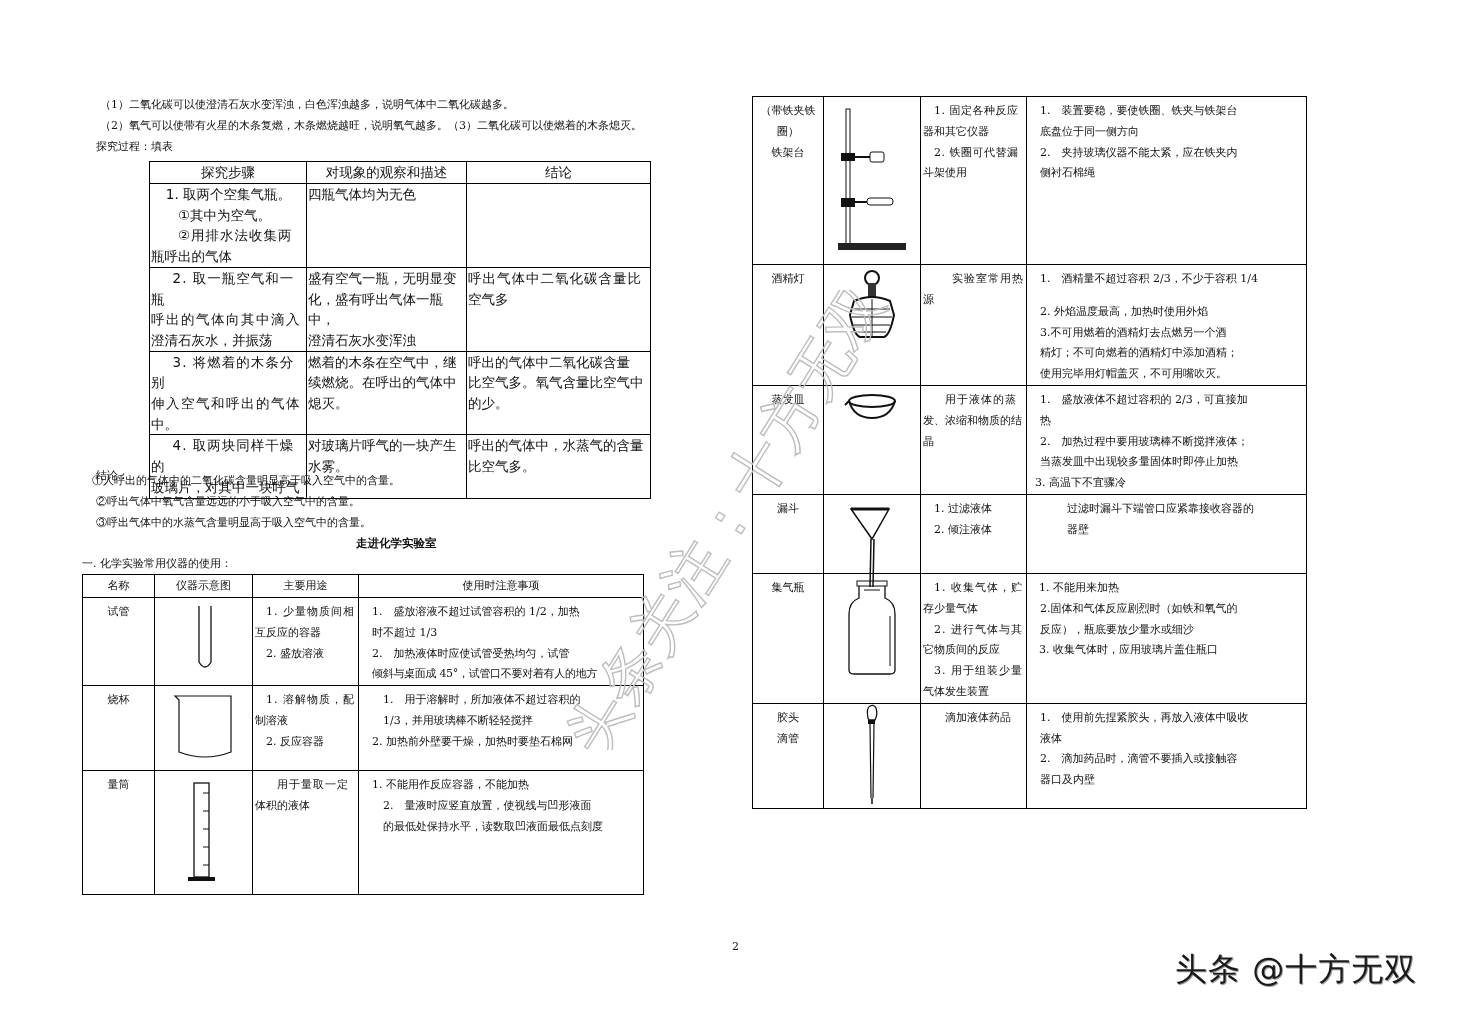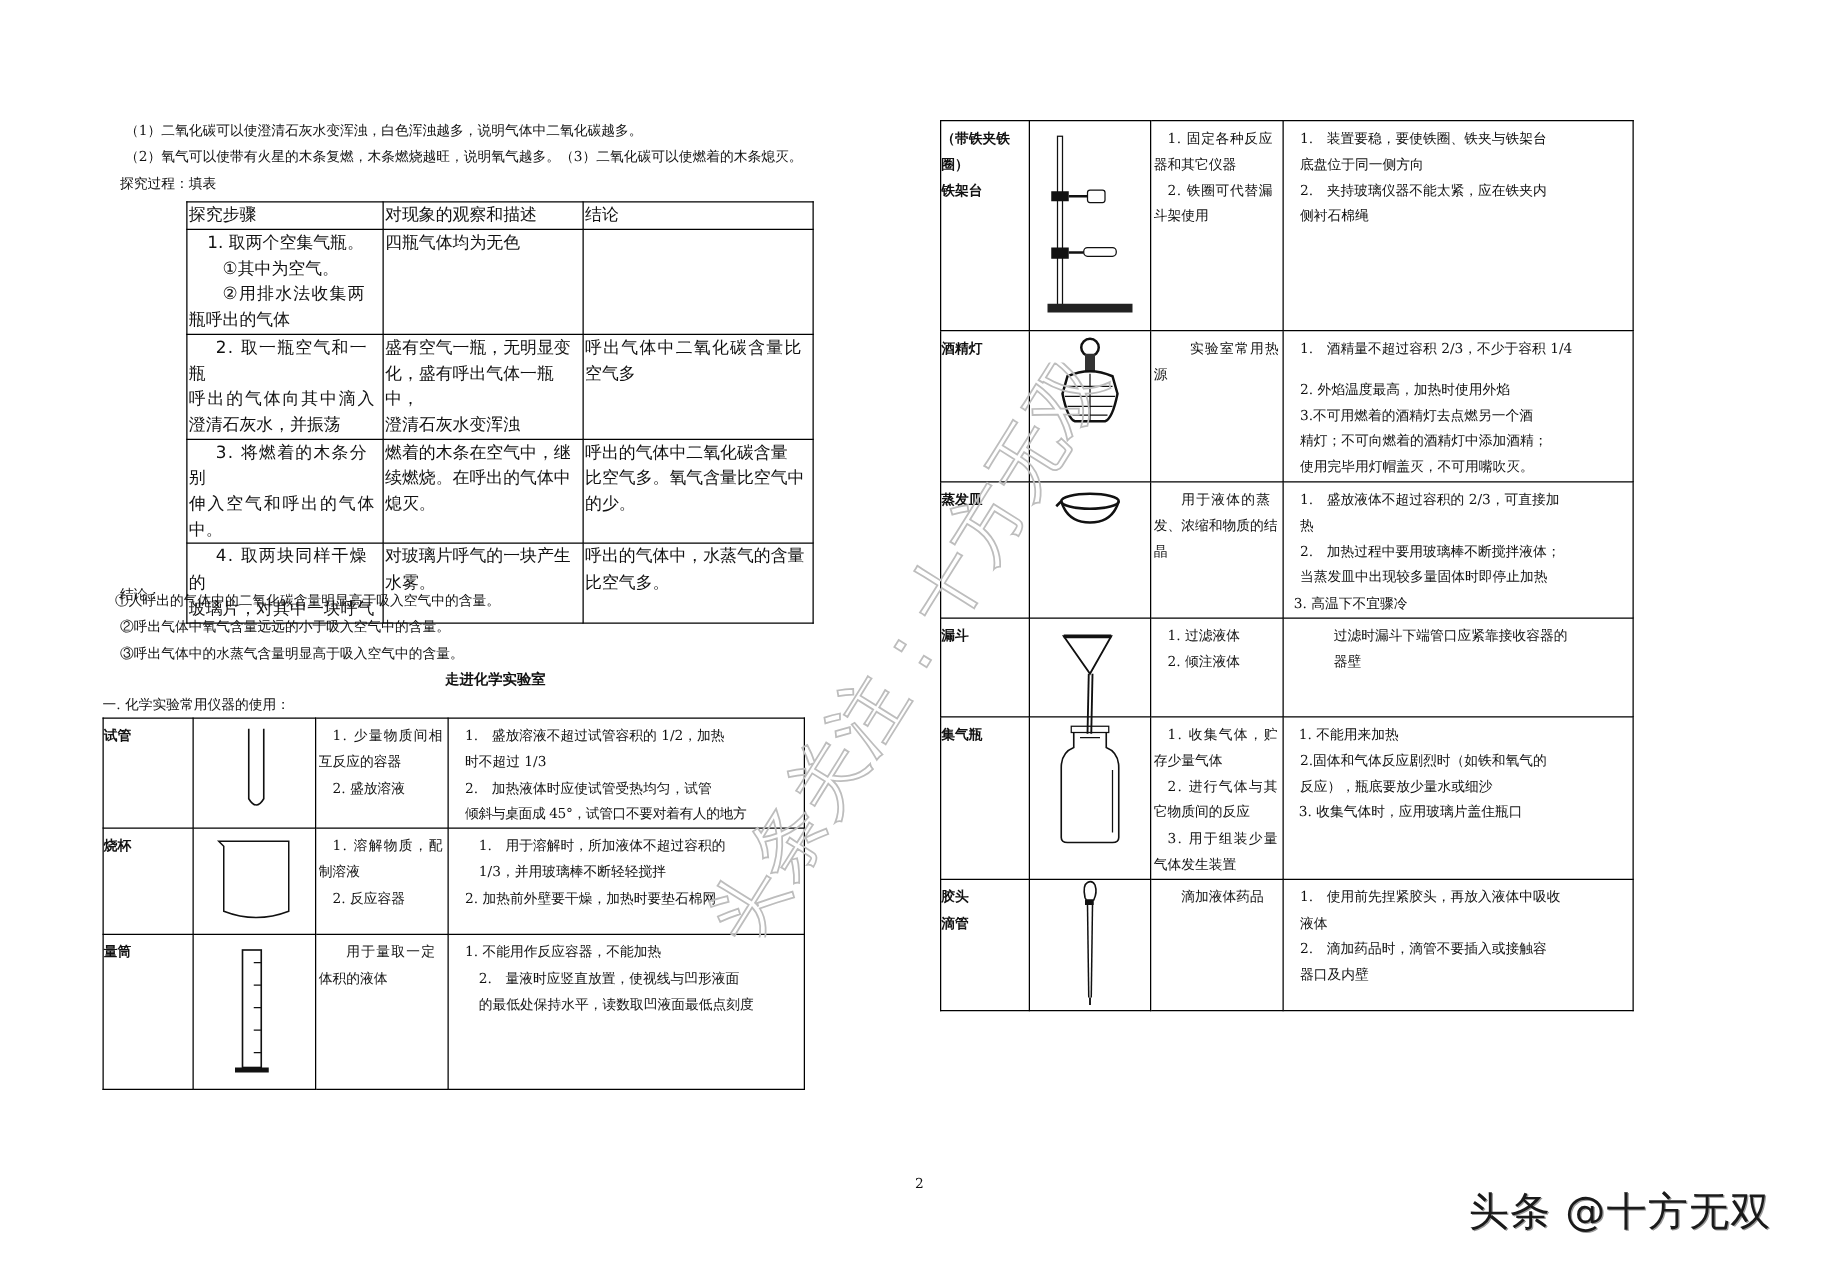--- a/index.html
+++ b/index.html
@@ -4,27 +4,27 @@
 <style>
   html, body { margin:0; padding:0; background:#ffffff; }
   body { width:1473px; height:1020px; position:relative; overflow:hidden;
          font-family:"DejaVu Serif","Liberation Serif",serif; color:#111; }
   .line { position:absolute; font-size:11px; white-space:nowrap; line-height:14px; }
   
   table.explore { position:absolute; left:149px; top:161px; border-collapse:collapse;
                   font-family:"DejaVu Sans","Liberation Sans",sans-serif; font-size:13.5px; }
   table.explore td, table.explore th { border:1px solid #000; vertical-align:top; padding:0 1px;
                   line-height:20.7px; }
-  table.explore th { font-weight:normal; text-align:left; height:21px; line-height:21px; }
+  table.explore th { font-weight:normal; text-align:center; height:21px; line-height:21px; }
   .ind { text-indent:1.6em; }
   
   table.inst { position:absolute; border-collapse:collapse; font-size:11px; }
   table.inst td, table.inst th { border:1px solid #000; vertical-align:top; padding:0; line-height:20.8px; }
   table.inst th { font-weight:normal; text-align:center; height:22px; line-height:22px; }
-  .name { text-align:left; padding-top:4px !important;font-weight:bold; }
+  .name { text-align:center; padding-top:4px !important; }
   .use, .note { padding:4px 2px 0 2px !important; }
   .pl { display:block; }
   .ti1 { text-indent:1em; }
   .ti2 { text-indent:2em; }
   .fig { position:relative; }
   .fig svg { position:absolute; }
   .watermark { position:absolute; left:560px; top:290px; width:420px; height:460px; pointer-events:none; }
   .brand { position:absolute; left:1175px; top:948px; font-family:"DejaVu Sans","Liberation Sans",sans-serif;
            font-size:32px; color:#1a1a1a; letter-spacing:1px; text-shadow:1px 1px 0 #999; }
   .pagenum { position:absolute; left:732px; top:940px; font-size:11px; }
@@ -122,20 +122,26 @@
 <div class="line" style="left:82px;top:557px;">一. 化学实验常用仪器的使用：</div>
 
 <table class="inst" style="left:82px;top:574px;">
   <colgroup>
       <col style="width:72px">
       <col style="width:98px">
       <col style="width:106px">
       <col style="width:285px">
     </colgroup>
   <tbody>
+      <tr>
+    <th>名称</th>
+    <th>仪器示意图</th>
+    <th>主要用途</th>
+    <th>使用时注意事项</th>
+  </tr>
 
   <tr style="height:82px">
     <td class="name">
           <span class="pl">试管</span>
         </td>
     <td class="fig">
       <svg width="98" height="80" style="left:0;top:0">
             <path d="M44 8 L44 64 Q50 74 56 64 L56 8" fill="none" stroke="#111" stroke-width="1.3"></path>
           </svg>
     </td>

